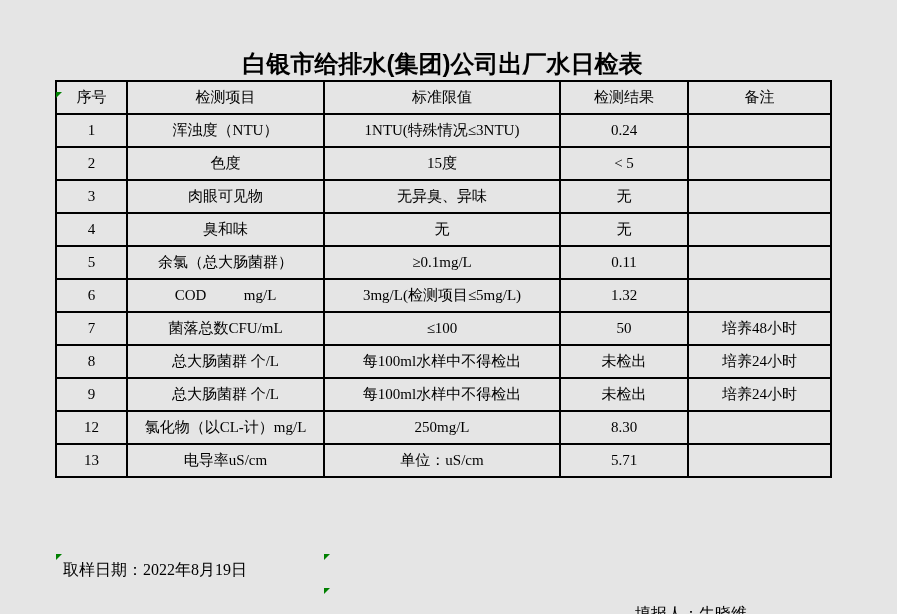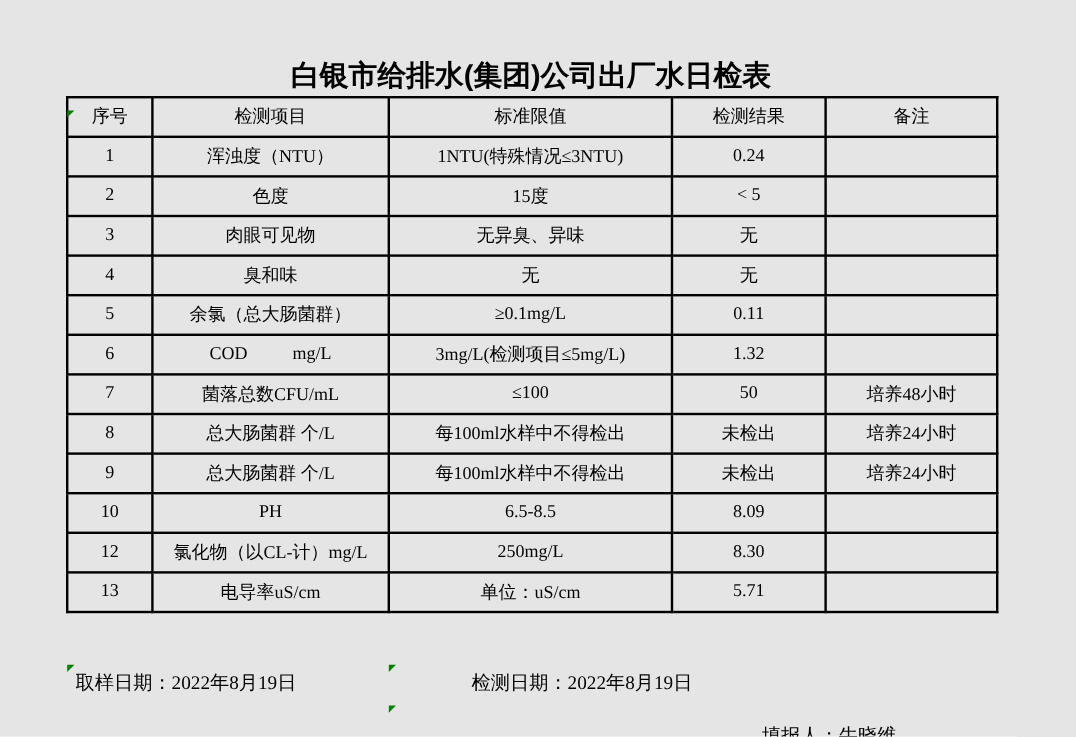--- a/index.html
+++ b/index.html
@@ -152,45 +152,37 @@
       <td>培养24小时</td>
     </tr>
         <tr>
       <td>9</td>
       <td>总大肠菌群 个/L</td>
       <td>每100ml水样中不得检出</td>
       <td>未检出</td>
       <td>培养24小时</td>
     </tr>
         <tr>
-      <td>10</td>
-      <td>PH</td>
-      <td>6.5-8.5</td>
-      <td>8.09</td>
-      <td></td>
-    </tr>
-        <tr>
       <td>12</td>
       <td>氯化物（以CL-计）mg/L</td>
       <td>250mg/L</td>
       <td>8.30</td>
       <td></td>
     </tr>
         <tr>
       <td>13</td>
       <td>电导率uS/cm</td>
       <td class="bold">单位：uS/cm</td>
       <td>5.71</td>
       <td></td>
     </tr>
       </tbody>
   </table>
 
   <div class="footer-item f-sampling">取样日期：2022年8月19日</div>
-  <div class="footer-item f-test">检测日期：2022年8月19日</div>
   <div class="footer-item f-reporter">填报人：牛晓维</div>
 
   <div class="tri t1" style="border-top-color: rgb(0, 128, 0);"></div>
   <div class="tri t2" style="border-top-color: rgb(0, 128, 0);"></div>
   <div class="tri t3" style="border-top-color: rgb(0, 128, 0);"></div>
   <div class="tri t4" style="border-top-color: rgb(0, 128, 0);"></div>
 
 </div>
 
 </body></html>

